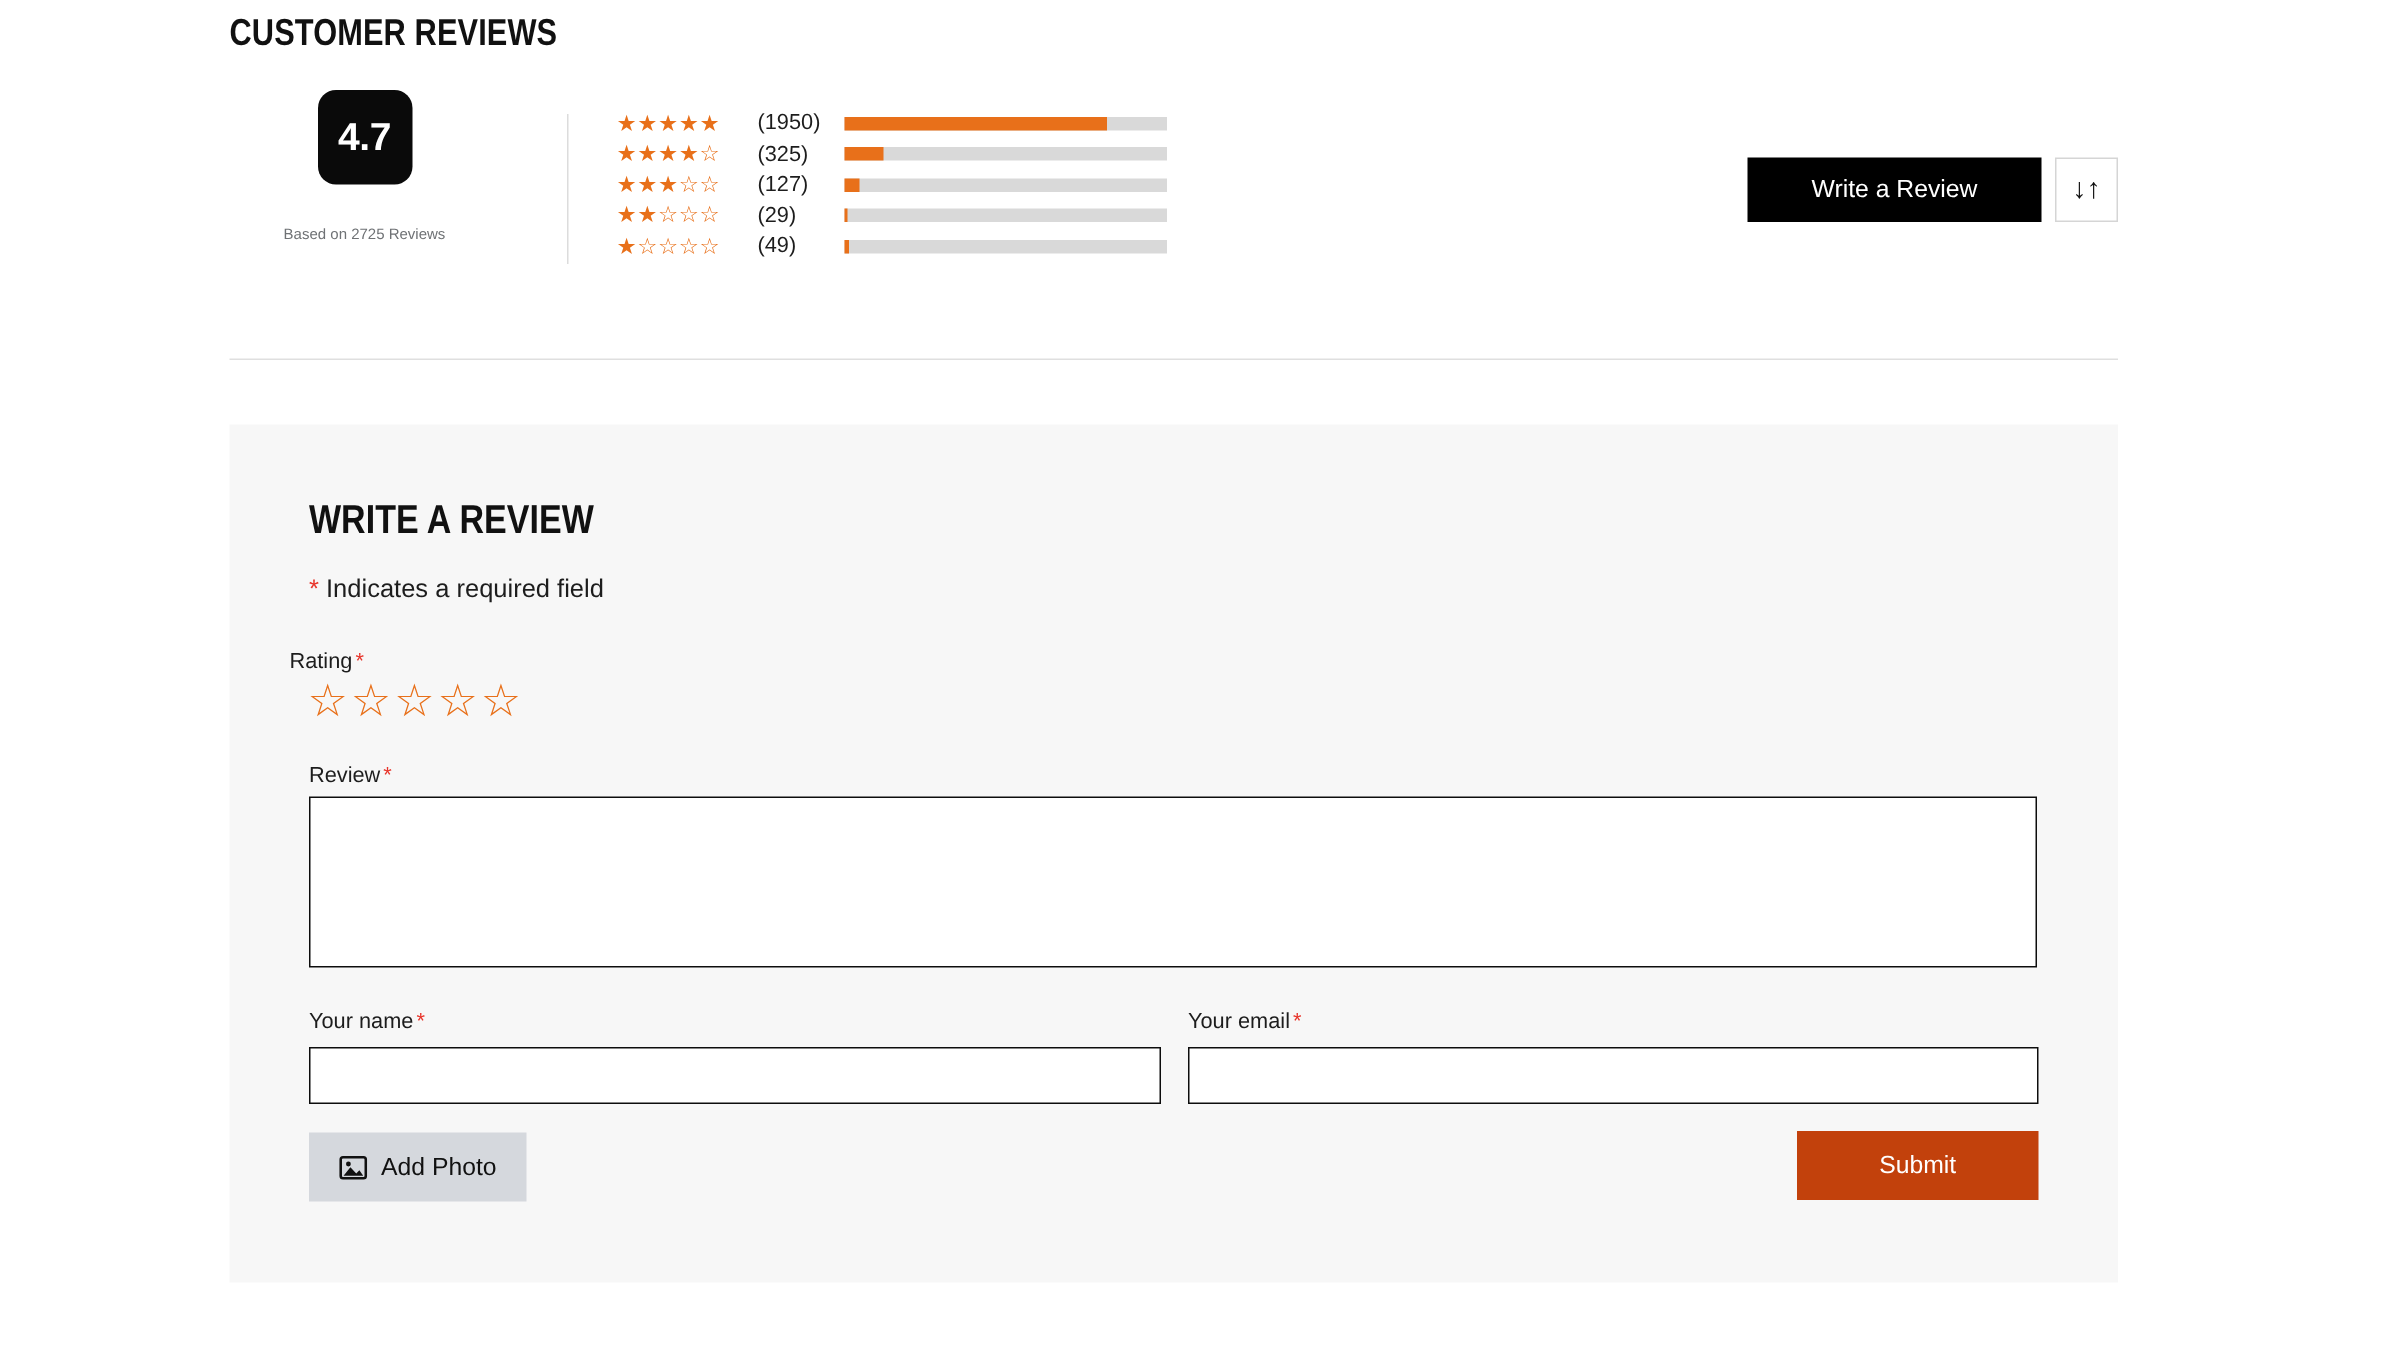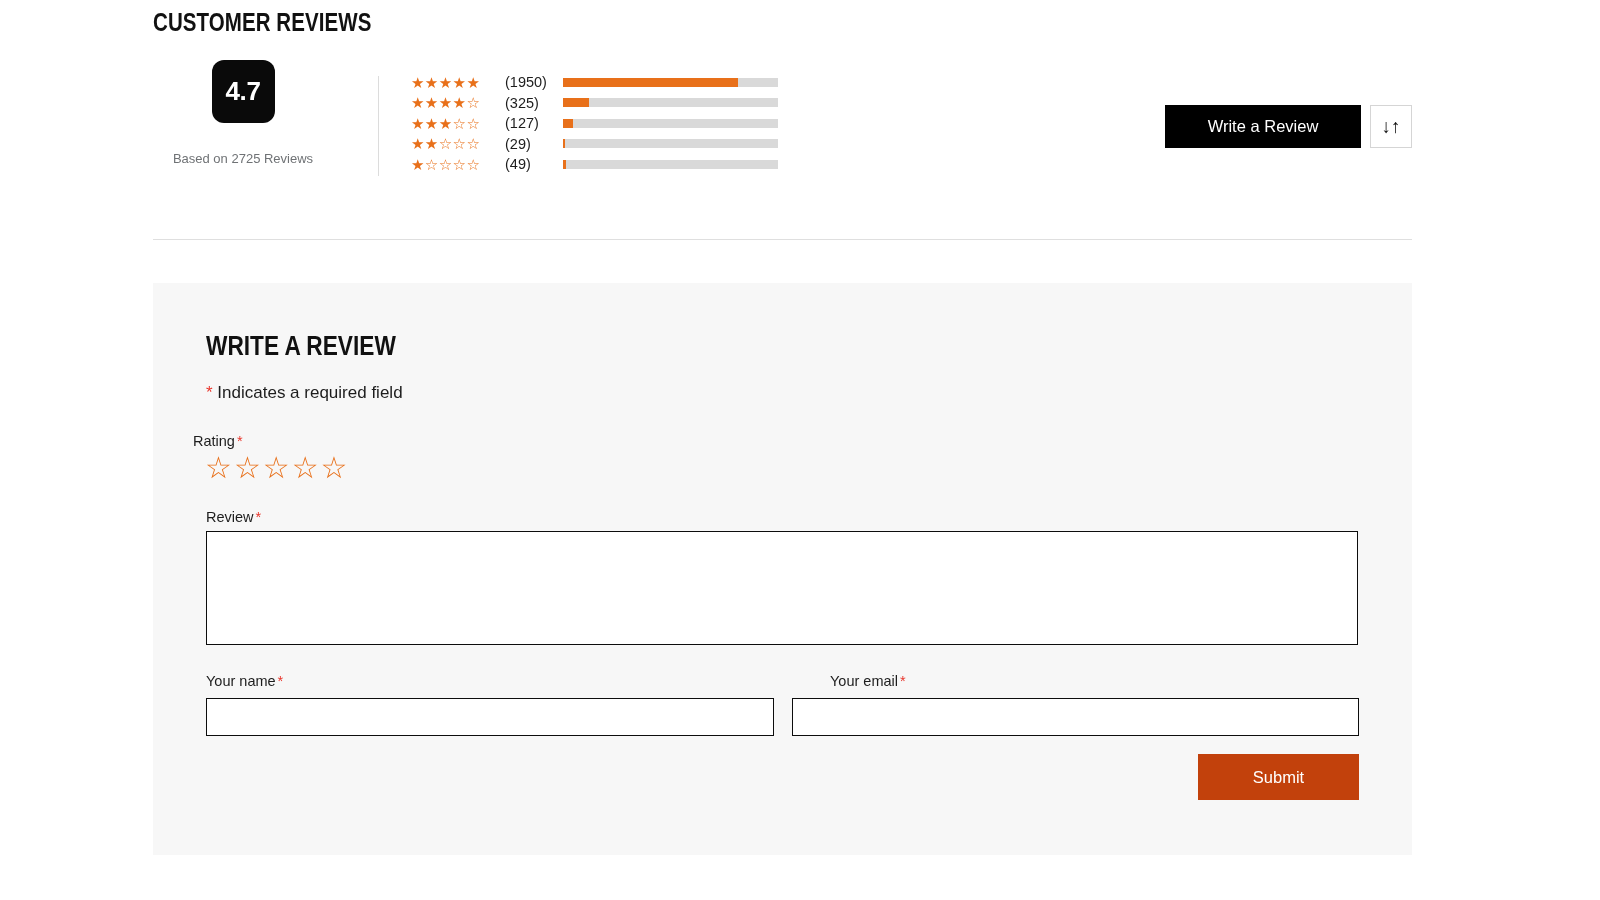--- a/index.html
+++ b/index.html
@@ -35,21 +35,21 @@
   .score-badge {
     width: 63px; height: 63px;
     background: #0a0a0a;
     border-radius: 12px;
     display: flex; align-items: center; justify-content: center;
     color: #ffffff; font-size: 26px; font-weight: 700;
     letter-spacing: -0.3px;
   }
   .score-caption {
     margin-top: 28px;
-    font-size: 13px;
+    font-size: 10px;
     color: #6f7275;
     white-space: nowrap;
   }
 
   .v-divider {
     position: absolute; left: 225px; top: 16px;
     width: 1px; height: 100px; background: #dcdcdc;
   }
 
   
@@ -151,21 +151,21 @@
   }
 
   .name-label { position: absolute; left: 53px; top: 390px; text-align: right; }
   .name-input {
     position: absolute; left: 53px; top: 415px;
     width: 568px; height: 38px;
     background: #ffffff; border: 1px solid #0d0d0d;
     font-family: "Liberation Sans", sans-serif; font-size: 15px;
     padding: 4px 8px; outline: none;
   }
-  .email-label { position: absolute; left: 639px; top: 390px; margin-left: 38px; }
+  .email-label { position: absolute; left: 639px; top: 390px; }
   .email-input {
     position: absolute; left: 639px; top: 415px;
     width: 567px; height: 38px;
     background: #ffffff; border: 1px solid #0d0d0d;
     font-family: "Liberation Sans", sans-serif; font-size: 15px;
     padding: 4px 8px; outline: none;
   }
 
   .add-photo-btn {
     position: absolute; left: 53px; top: 472px;
@@ -277,17 +277,27 @@
     <div class="field-label name-label">
       <span>Your name</span><span class="req-star">*</span>
     </div>
     <input class="name-input" type="text" placeholder="" style="">
 
     <div class="field-label email-label">
       <span>Your email</span><span class="req-star">*</span>
     </div>
     <input class="email-input" type="text" placeholder="" style="">
 
+    <button class="add-photo-btn">
+      <span class="photo-icon">
+        <svg width="19" height="19" viewBox="0 0 20 20" aria-hidden="true">
+          <rect x="1.2" y="2.6" width="17.6" height="14.8" rx="1.6" ry="1.6" fill="none" stroke="#111111" stroke-width="1.8"></rect>
+          <circle cx="6.6" cy="7.4" r="1.7" fill="#111111"></circle>
+          <path d="M3.2 15.6 L8.0 9.6 L12.1 14.0 L14.3 11.7 L17.0 15.6 Z" fill="#111111"></path>
+        </svg>
+      </span>
+      <span>Add Photo</span>
+    </button>
 
     <button class="submit-btn">Submit</button>
 
   </div>
 </div>
 
 </body></html>

